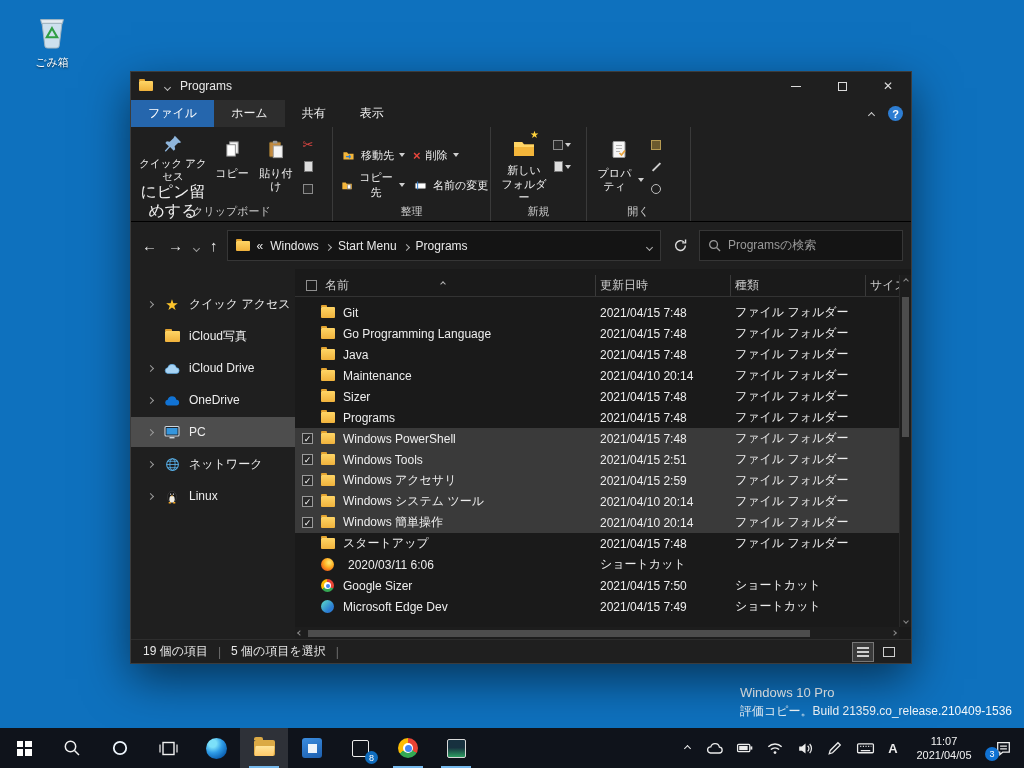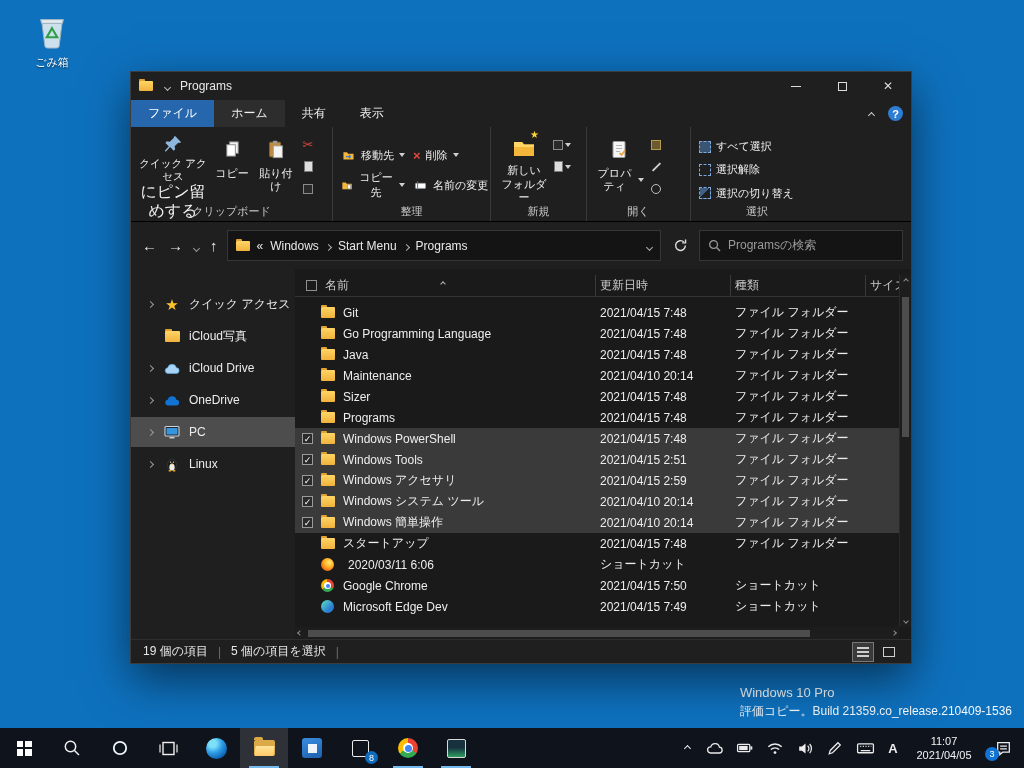--- a/index.html
+++ b/index.html
@@ -314,35 +314,20 @@
         <button class="rb-mini">
             <span class="mini-pencil"></span>
           </button>
         <button class="rb-mini">
             <span class="mini-clock"></span>
           </button>
       </div>
       <div class="rb-label">開く</div>
     </div>
 
-    <div class="rb-group" style="width:132px;flex-direction:column;padding-top:8px;border-right:none">
-      <button class="rb-small">
-        <span class="sel-ic all"></span>
-        <span>すべて選択</span>
-      </button>
-      <button class="rb-small">
-        <span class="sel-ic"></span>
-        <span>選択解除</span>
-      </button>
-      <button class="rb-small">
-        <span class="sel-ic inv"></span>
-        <span>選択の切り替え</span>
-      </button>
-      <div class="rb-label">選択</div>
-    </div>
 
   </div>
 
   <div class="addressbar">
     <div class="nav-btns">
       <button>←</button>
       <button>→</button>
       <button style="color:#9a9a9a"><span class="cv cv-d"></span></button>
       <button>↑</button>
     </div>
@@ -422,20 +407,33 @@
               <rect x="6.5" y="14" width="5" height="1.4" fill="#cfd6dd"></rect>
             </svg>
         </span>
         <span>PC</span>
       </div>
       <div class="side-item">
         <span class="exp">
             <span class="cv cv-r"></span>
           </span>
         <span class="sic">
+          <svg width="17" height="17" viewBox="0 0 18 18">
+              <circle cx="9" cy="9" r="6.2" fill="none" stroke="#58b0e8" stroke-width="1.1"></circle>
+              <ellipse cx="9" cy="9" rx="2.8" ry="6.2" fill="none" stroke="#58b0e8" stroke-width="0.9"></ellipse>
+              <path d="M2.8 9h12.4M3.9 5.6h10.2M3.9 12.4h10.2" stroke="#58b0e8" stroke-width="0.9"></path>
+            </svg>
+        </span>
+        <span>ネットワーク</span>
+      </div>
+      <div class="side-item">
+        <span class="exp">
+            <span class="cv cv-r"></span>
+          </span>
+        <span class="sic">
           <svg width="16" height="17" viewBox="0 0 18 18">
               <ellipse cx="9" cy="9.6" rx="5" ry="6.6" fill="#181818" stroke="#4a4a4a" stroke-width="0.6"></ellipse>
               <ellipse cx="9" cy="12" rx="3" ry="3.8" fill="#efece2"></ellipse>
               <circle cx="7.4" cy="6.3" r="0.8" fill="#fff"></circle>
               <circle cx="10.6" cy="6.3" r="0.8" fill="#fff"></circle>
               <path d="M7.9 7.9h2.2L9 9.5z" fill="#f6a821"></path>
               <path d="M5.3 16h2.4M10.3 16h2.4" stroke="#f6a821" stroke-width="1.6"></path>
             </svg>
         </span>
         <span>Linux</span>
@@ -599,21 +597,21 @@
             </span>
             <span class="cell-date">2020/03/11 6:06</span>
             <span class="cell-type">ショートカット</span>
             <span class="cell-size"></span>
           </div>
           <div class="file-row">
             <span class="cell-check"></span>
             <span class="cell-icon">
               <span class="fi fi-chrome"></span>
             </span>
-            <span class="cell-name">Google Chrome</span>
+            <span class="cell-name">Google Sizer</span>
             <span class="cell-date">2021/04/15 7:50</span>
             <span class="cell-type">ショートカット</span>
             <span class="cell-size"></span>
           </div>
           <div class="file-row">
             <span class="cell-check"></span>
             <span class="cell-icon">
               <span class="fi fi-edge-dev"></span>
             </span>
             <span class="cell-name">Microsoft Edge Dev</span>

